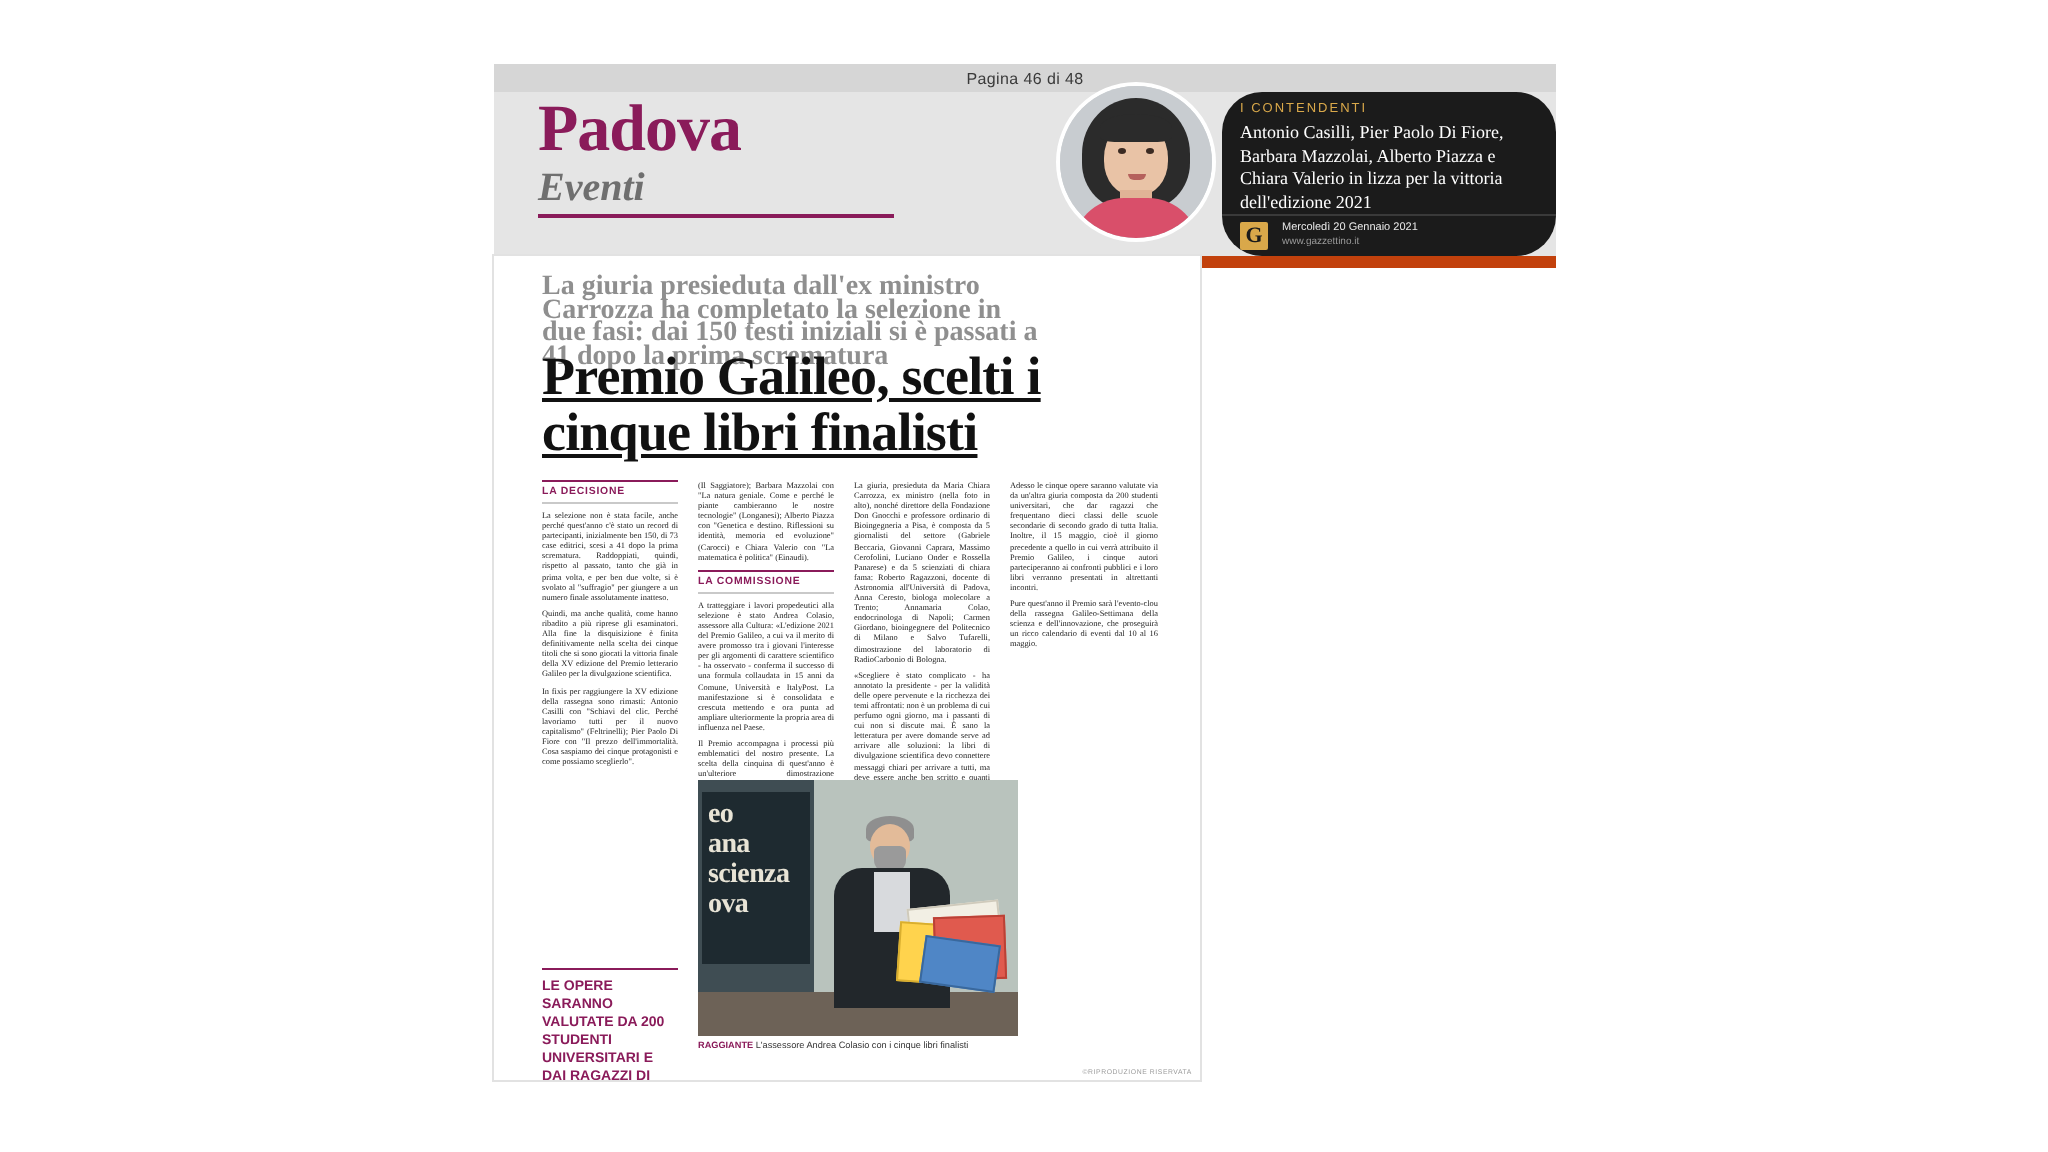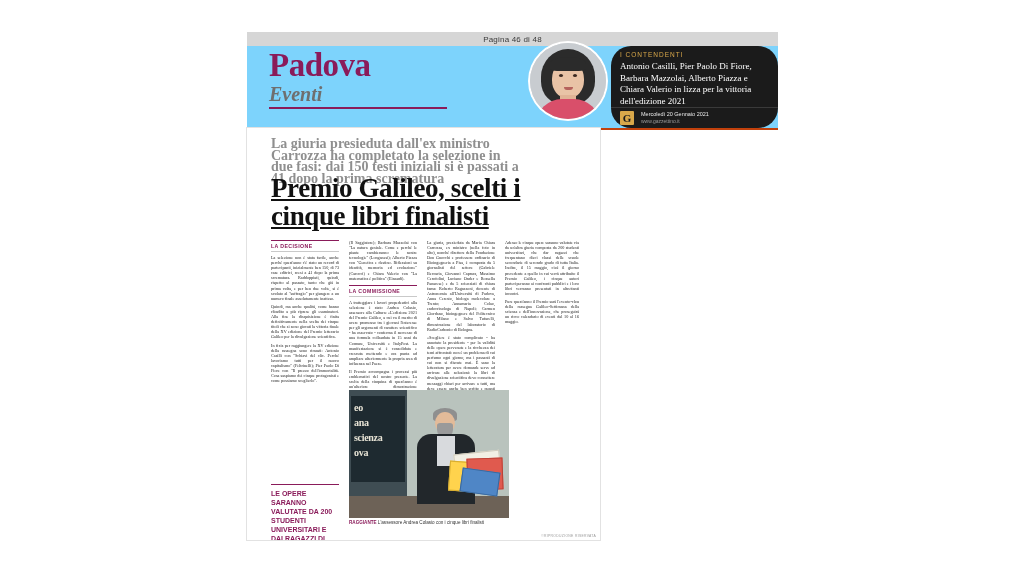--- a/index.html
+++ b/index.html
@@ -35,22 +35,22 @@
     letter-spacing: .2px;
   }
 
   
   .masthead {
     position: absolute;
     left: 247px;
     top: 46px;
     width: 531px;
     height: 82px;
-    background: #7dd3fc;
-    border-bottom: 2px solid #c2410c;
+    background: #e5e5e5;
+    border-bottom: 6px solid #c2410c;
     text-decoration: underline;
   }
   .masthead-left {
     position: absolute;
     left: 22px;
     top: 2px;
     width: 260px;
   }
   .masthead-title {
     font-family: "Liberation Serif", serif;
@@ -264,21 +264,21 @@
     background: #9aa7a0;
   }
   .pb-wallL { position:absolute; left:0; top:0; width:58px; height:128px; background:#3f4d53; }
   .pb-wallR { position:absolute; left:58px; top:0; width:102px; height:128px; background:#b9c3bd; }
   .pb-banner {
     position:absolute; left:2px; top:6px; width:54px; height:86px;
     background:#1e2a30;
     color:#e8e4d6;
     font-family:"Liberation Serif", serif;
     font-weight:bold;
-    font-size:10px;
+    font-size:14px;
     line-height:15px;
     padding:4px 3px;
     box-sizing:border-box;
     letter-spacing:-0.3px;
   }
   .pb-floor { position:absolute; left:0; bottom:0; width:160px; height:22px; background:#6d6257; }
   .pb-man-head {
     position:absolute; left:86px; top:22px; width:20px; height:22px;
     background:#e3bb99; border-radius:50%;
   }

